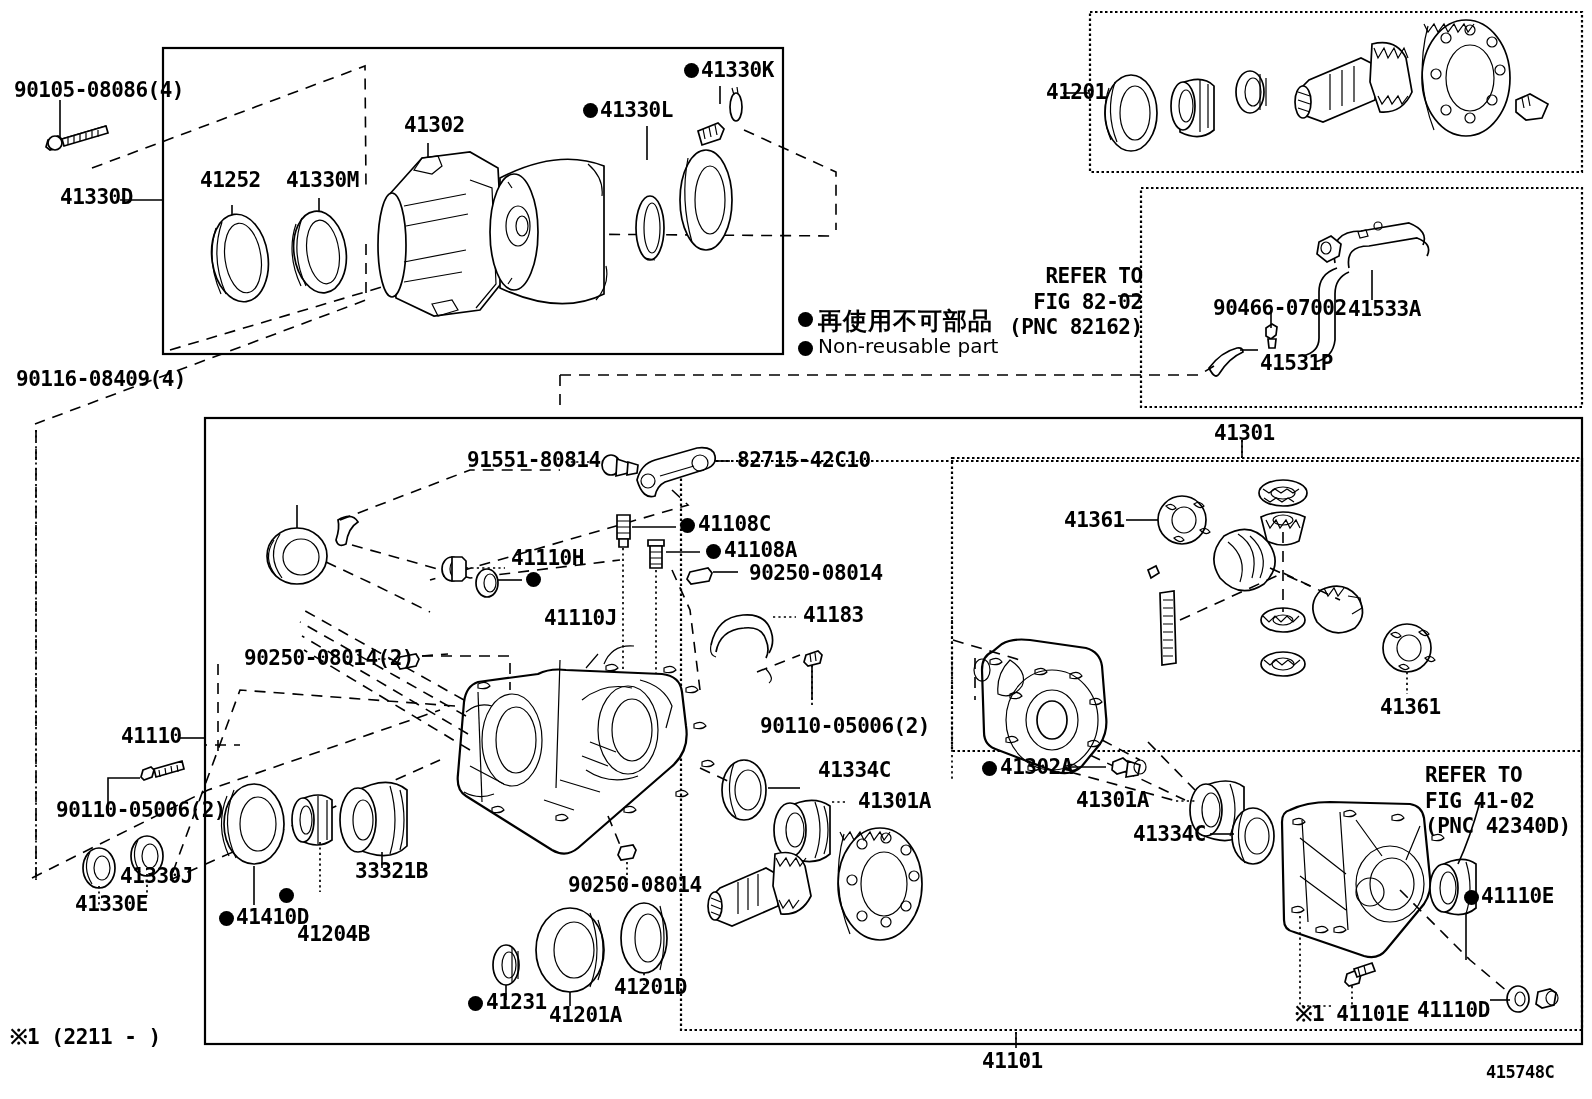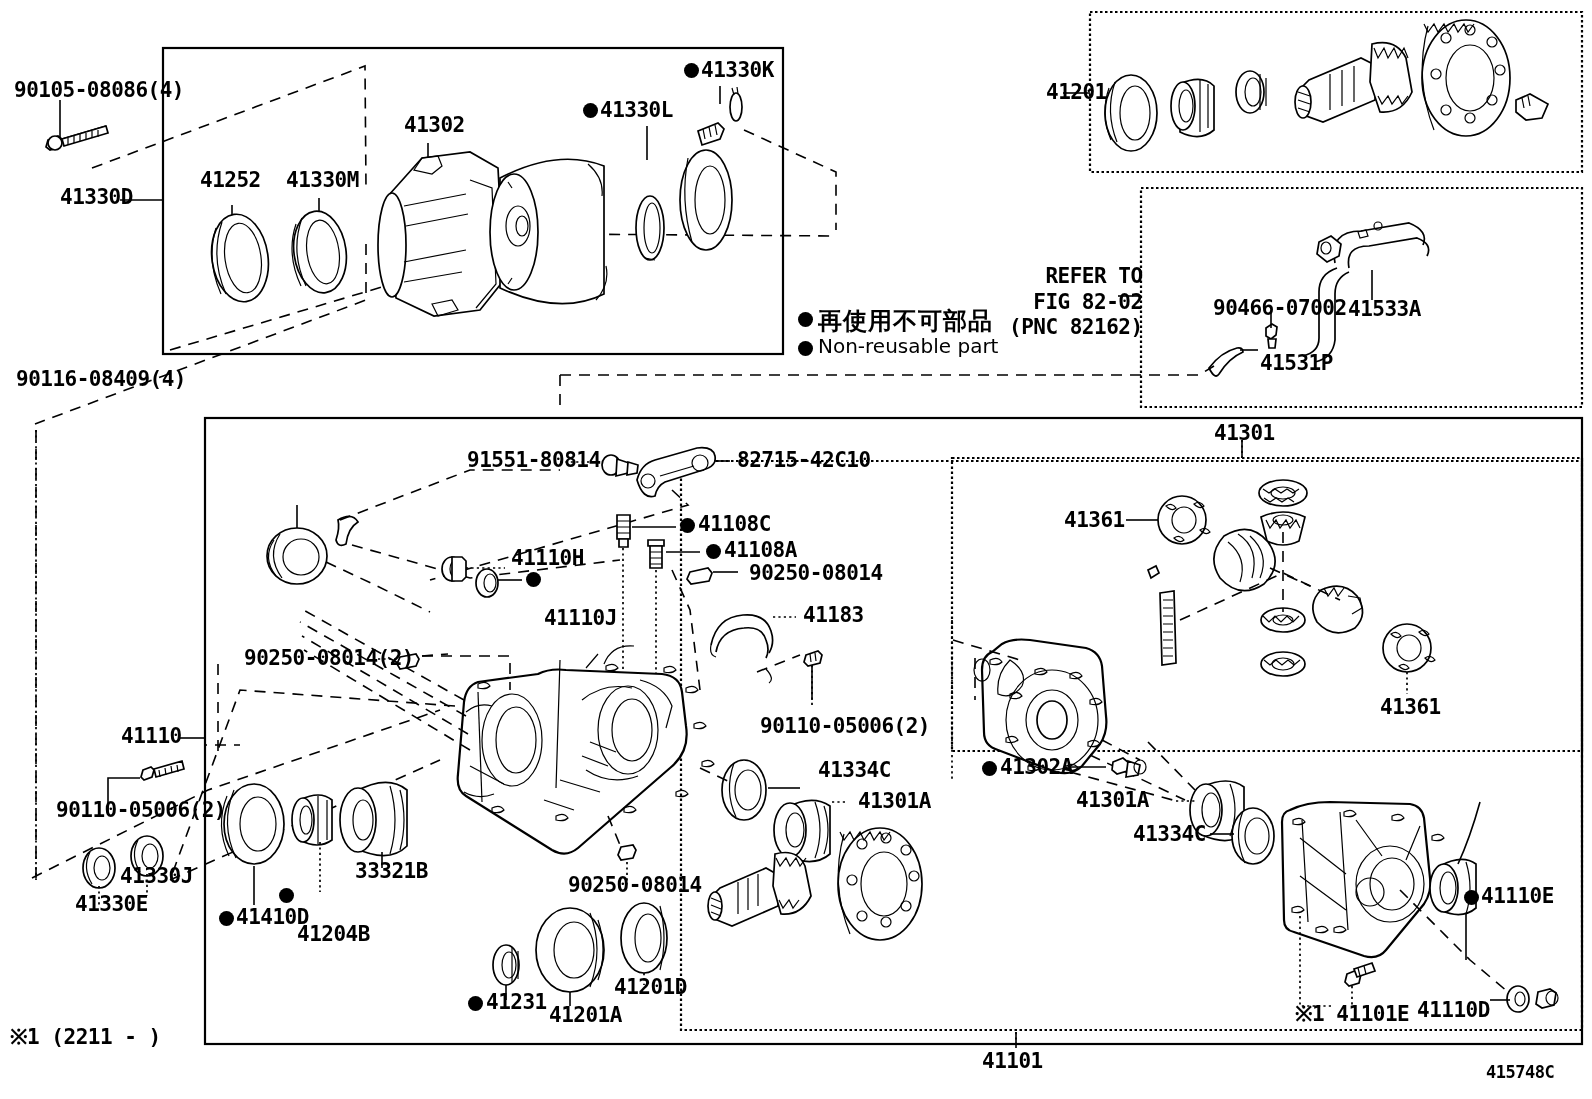--- a/index.html
+++ b/index.html
@@ -638,20 +638,23 @@
 <div class="lbl" style="left:858px;top:791px;">41301A</div>
 
 <div class="lbl" style="left:1064px;top:510px;">41361</div>
 <div class="lbl" style="left:1380px;top:697px;">41361</div>
 
 <div class="dot" style="left:982px;top:761px;"></div>
 <div class="lbl" style="left:1000px;top:757px;">41302A</div>
 <div class="lbl" style="left:1076px;top:790px;">41301A</div>
 <div class="lbl" style="left:1133px;top:824px;">41334C</div>
 
+<div class="lbl multi" style="left:1425px;top:763px;"><span>REFER TO</span>
+<span>FIG 41-02</span>
+<span class="sm">(PNC 42340D)</span></div>
 
 <div class="dot" style="left:1464px;top:890px;"></div>
 <div class="lbl" style="left:1481px;top:886px;">41110E</div>
 <div class="lbl" style="left:1417px;top:1000px;">41110D</div>
 <div class="lbl" style="left:1295px;top:1004px;">※1 41101E</div>
 
 <div class="lbl" style="left:982px;top:1051px;">41101</div>
 <div class="lbl" style="left:10px;top:1027px;">※1 (2211 -    )</div>
 <div class="lbl sm" style="left:1486px;top:1064px;">415748C</div>
 

